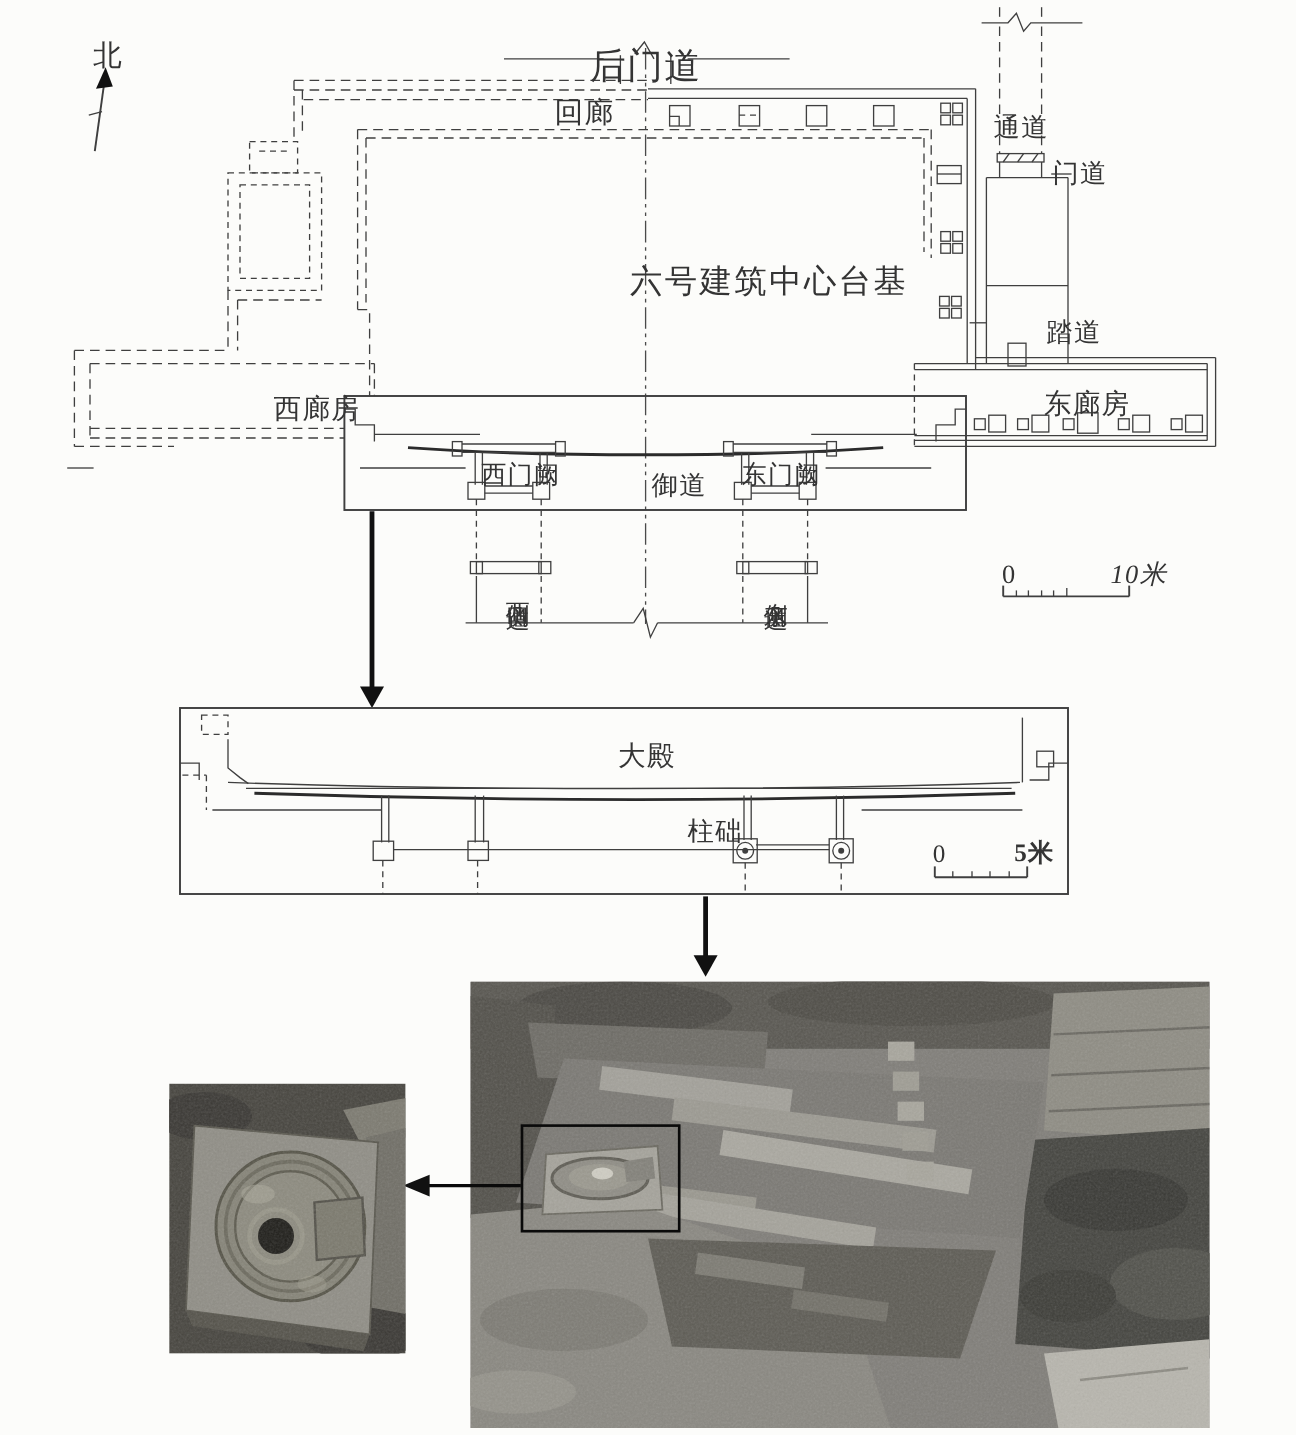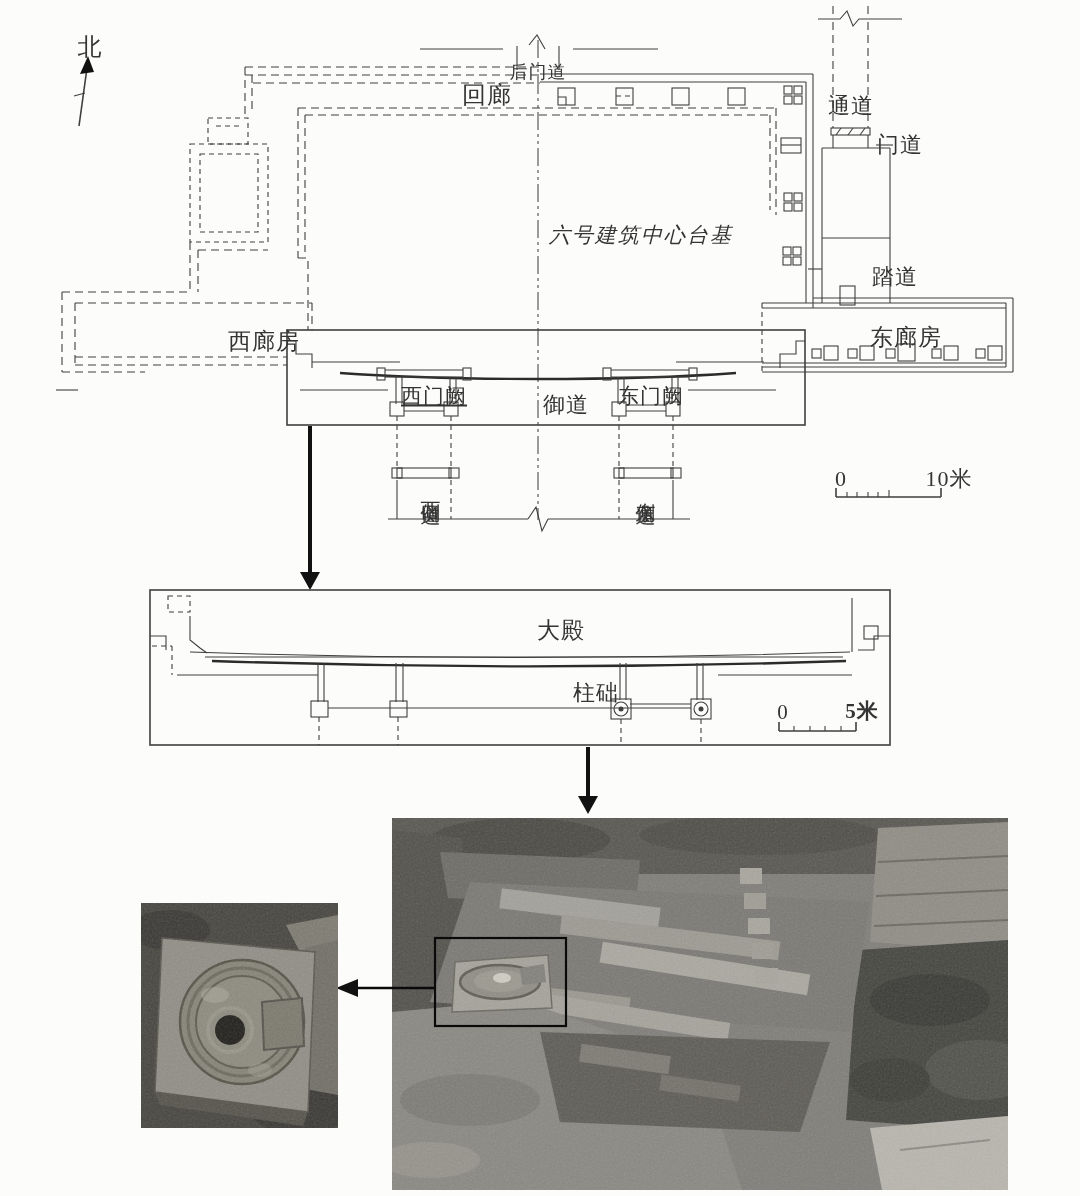--- a/index.html
+++ b/index.html
@@ -383,33 +383,33 @@
     <circle cx="230" cy="1030" r="22" fill="none" stroke="#a09e90" stroke-width="4" opacity="0.6"></circle>
     <circle cx="230" cy="1030" r="15" fill="#201f1b"></circle>
     <ellipse cx="215" cy="995" rx="14" ry="8" fill="#b0aea0" opacity="0.5"></ellipse>
     <ellipse cx="260" cy="1070" rx="12" ry="7" fill="#a3a193" opacity="0.45"></ellipse>
 
     <rect x="141" y="903" width="197" height="225" filter="url(#grain)" opacity="0.5"></rect>
   </g>
 </svg>
 
   <div class="lbl" style="left:90px;top:47px;font-size:24px;">北</div>
-  <div class="lbl" style="left:538px;top:72px;font-size:18px;">后门道</div>
+  <div class="lbl" style="left:538px;top:56px;font-size:30px;">后门道</div>
   <div class="lbl" style="left:487px;top:95px;font-size:24px;">回廊</div>
   <div class="lbl" style="left:851px;top:106px;font-size:22px;">通道</div>
   <div class="lbl" style="left:856px;top:145px;font-size:22px;margin-left:44px;">门道</div>
   <div class="lbl" style="left:847px;top:277px;font-size:22px;margin-left:48px;">踏道</div>
   <div class="lbl" style="left:906px;top:337px;font-size:23px;">东廊房</div>
   <div class="lbl" style="left:226px;top:341px;font-size:23px;margin-left:38px;">西廊房</div>
-  <div class="lbl" style="left:641px;top:235px;font-size:21px;letter-spacing:2px;font-style:italic;">六号建筑中心台基</div>
-  <div class="lbl" style="left:434px;top:396px;font-size:21px;text-decoration:underline;">西门阙</div>
+  <div class="lbl" style="left:641px;top:235px;font-size:27px;letter-spacing:2px;">六号建筑中心台基</div>
+  <div class="lbl" style="left:434px;top:396px;font-size:21px;">西门阙</div>
   <div class="lbl" style="left:566px;top:405px;font-size:22px;">御道</div>
   <div class="lbl" style="left:651px;top:396px;font-size:21px;">东门阙</div>
   <div class="lbl vlabel" style="left:431px;top:489px;font-size:20px;">西侧道</div>
   <div class="lbl vlabel" style="left:646px;top:489px;font-size:20px;">东侧道</div>
   <div class="lbl" style="left:841px;top:479px;font-size:22px;">0</div>
-  <div class="lbl" style="left:949px;top:479px;font-size:22px;">10米</div>
-  <div class="lbl" style="left:561px;top:630px;font-size:23px;">大殿</div>
+  <div class="lbl" style="left:949px;top:479px;font-size:22px;font-style:italic;">10米</div>
+  <div class="lbl" style="left:539px;top:630px;font-size:23px;">大殿</div>
   <div class="lbl" style="left:596px;top:693px;font-size:22px;">柱础</div>
   <div class="lbl" style="left:783px;top:712px;font-size:21px;">0</div>
   <div class="lbl" style="left:862px;top:711px;font-size:21px;font-weight:bold;">5米</div>
 
 </div>
 
 </body></html>

